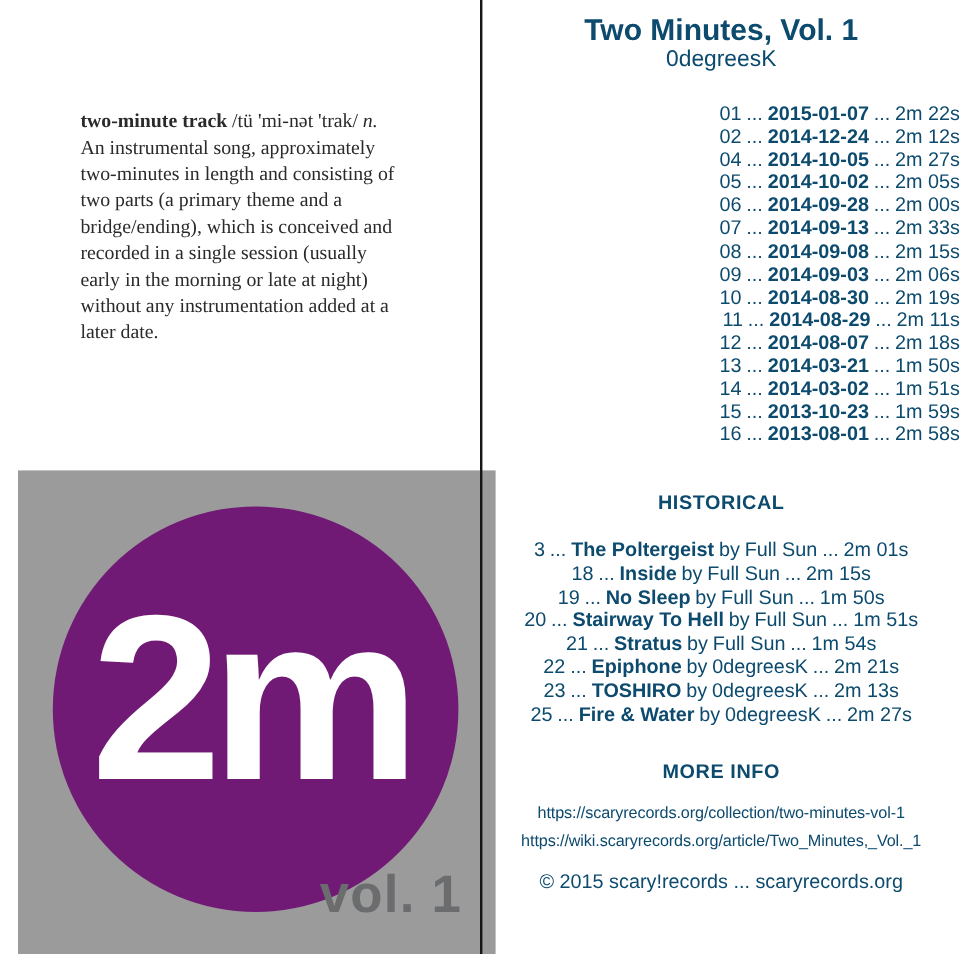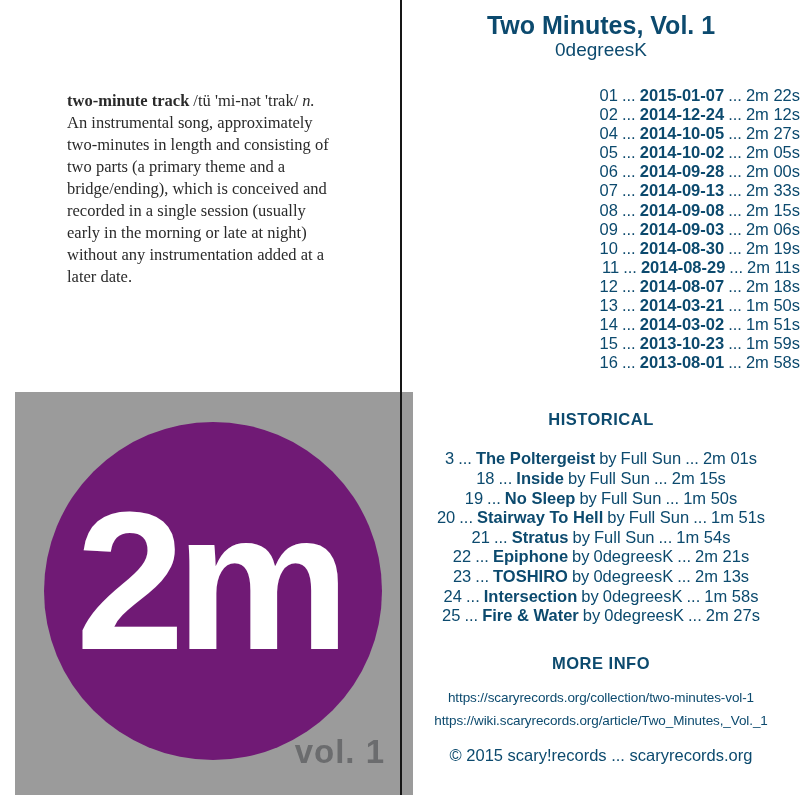--- a/index.html
+++ b/index.html
@@ -25,21 +25,21 @@
     position:absolute; left:29px; top:30px; width:338px; height:338px;
     border-radius:50%; background:#58595b;
     display:flex; align-items:center; justify-content:center;
   }
   .logo-label {
     font-size:196px; font-weight:bold; color:#ffffff; letter-spacing:-9px;
     line-height:1; padding-bottom:18px; padding-right:9px;
   }
   .vol-label {
     position:absolute; right:28px; bottom:24px;
-    font-size:33px; font-weight:bold; color:#6b6c6e; letter-spacing:1px;
+    font-size:44px; font-weight:bold; color:#6b6c6e; letter-spacing:1px;
   }
 
   
   .right-panel {
     position:absolute; left:402px; top:0; width:398px; height:795px;
     text-align:center; color:#0c4a6e;
   }
   .album-title { margin-top:11px; font-size:25px; font-weight:bold; line-height:28px; }
   .album-artist { font-size:19px; line-height:22px; }
 
@@ -132,21 +132,20 @@
   <div class="row"><span>19</span><span class="sep">...</span><span class="b">No Sleep</span><span class="by-label">by</span><span>Full Sun</span><span class="sep">...</span><span>1m 50s</span></div>
 
   <div class="row"><span>20</span><span class="sep">...</span><span class="b">Stairway To Hell</span><span class="by-label">by</span><span>Full Sun</span><span class="sep">...</span><span>1m 51s</span></div>
 
   <div class="row"><span>21</span><span class="sep">...</span><span class="b">Stratus</span><span class="by-label">by</span><span>Full Sun</span><span class="sep">...</span><span>1m 54s</span></div>
 
   <div class="row"><span>22</span><span class="sep">...</span><span class="b">Epiphone</span><span class="by-label">by</span><span>0degreesK</span><span class="sep">...</span><span>2m 21s</span></div>
 
   <div class="row"><span>23</span><span class="sep">...</span><span class="b">TOSHIRO</span><span class="by-label">by</span><span>0degreesK</span><span class="sep">...</span><span>2m 13s</span></div>
 
-  <div class="row"><span>24</span><span class="sep">...</span><span class="b">Intersection</span><span class="by-label">by</span><span>0degreesK</span><span class="sep">...</span><span>1m 58s</span></div>
 
   <div class="row"><span>25</span><span class="sep">...</span><span class="b">Fire &amp; Water</span><span class="by-label">by</span><span>0degreesK</span><span class="sep">...</span><span>2m 27s</span></div>
 </div>
 
     <div class="section-heading more">MORE INFO</div>
 
     <div class="url-list">
       <div class="url-line">https://scaryrecords.org/collection/two-minutes-vol-1</div>
       <div class="url-line">https://wiki.scaryrecords.org/article/Two_Minutes,_Vol._1</div>
     </div>

